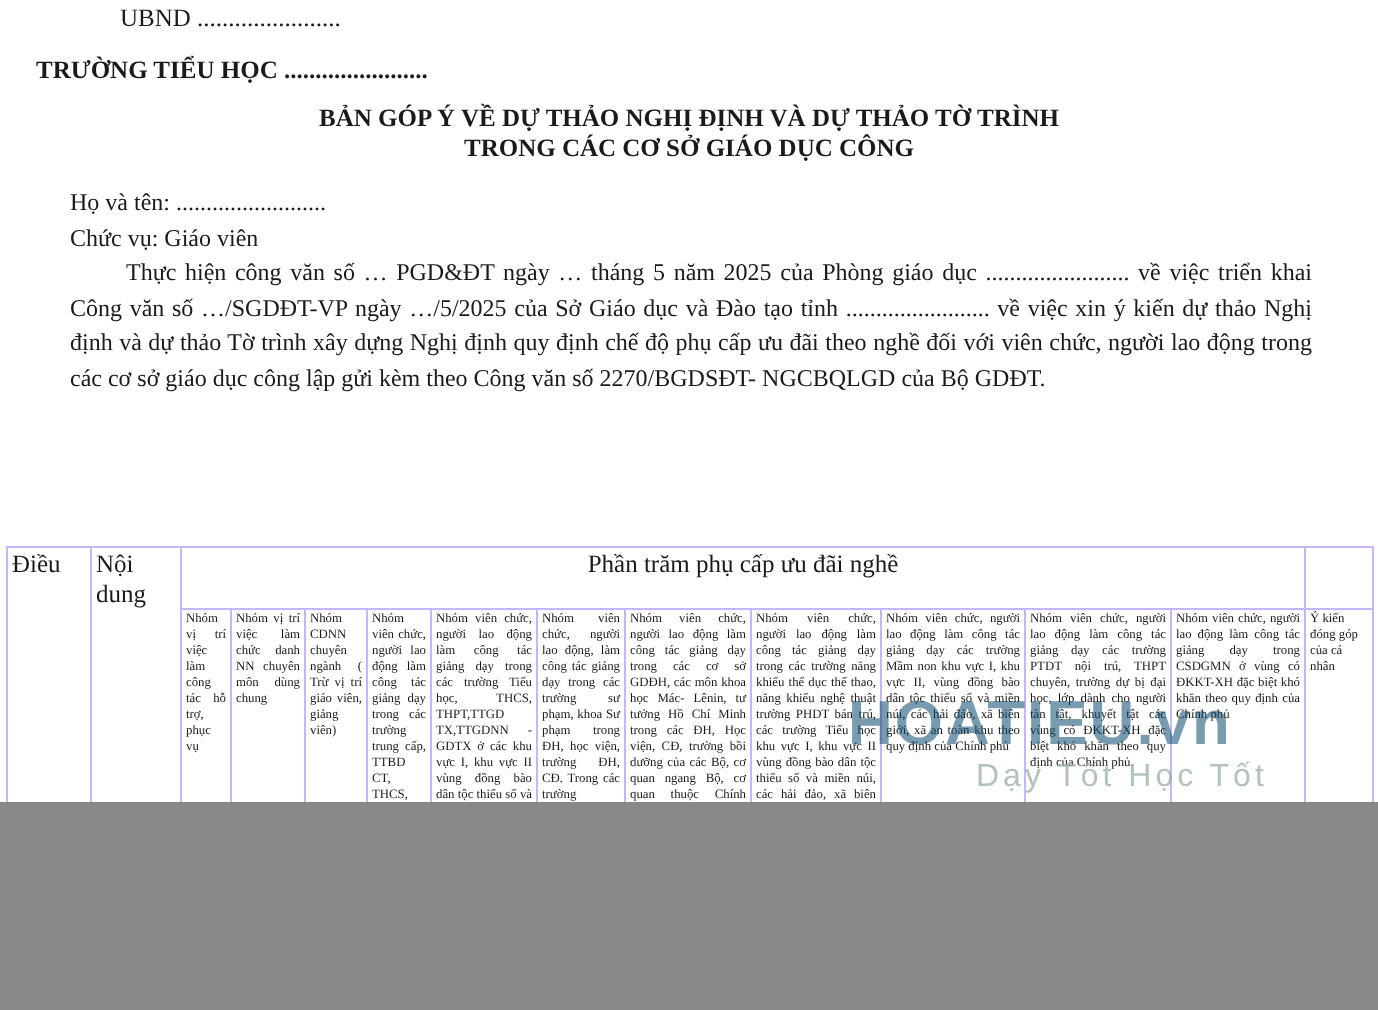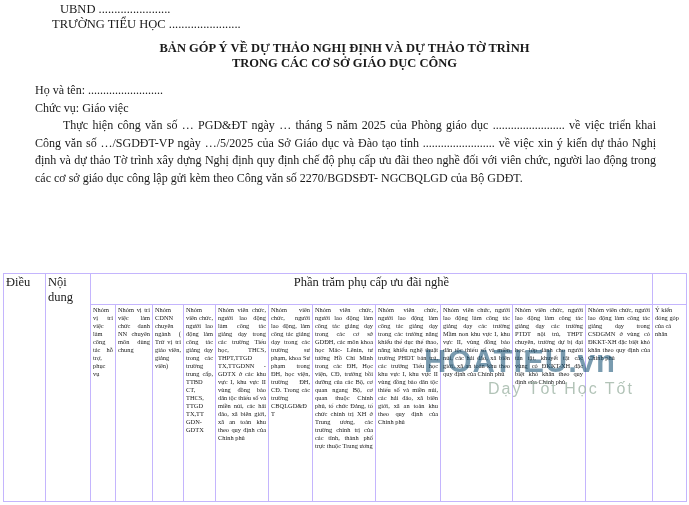--- a/index.html
+++ b/index.html
@@ -1,28 +1,28 @@
 <!DOCTYPE html>
 <html><head>
 <meta charset="utf-8">
 <style>
   html, body { margin: 0; padding: 0; background: #888; }
   .page {
     position: relative;
     width: 689px;
-    height: 505px;
+    height: 401px;
     margin: 0 auto;
     background: #ffffff;
     color: #1a1a1a;
     font-family: "Liberation Serif", "DejaVu Serif", serif;
     overflow: hidden;
   }
   .letterhead { padding-top: 2px; font-size: 12.5px; line-height: 15px; }
   .letterhead .ubnd { padding-left: 60px; }
-  .letterhead .school { padding-left: 52px; font-weight: normal; }
+  .letterhead .school { padding-left: 18px; font-weight: bold; margin-top: 11px; }
 
   .title-block {
     margin-top: 9px;
     text-align: center;
     font-weight: bold;
     font-size: 12.5px;
     line-height: 14.5px;
   }
 
   .body-text {
@@ -95,21 +95,21 @@
     <div class="school">TRƯỜNG TIỂU HỌC .......................</div>
   </div>
 
   <div class="title-block">
     <div>BẢN GÓP Ý VỀ DỰ THẢO NGHỊ ĐỊNH VÀ DỰ THẢO TỜ TRÌNH</div>
     <div>TRONG CÁC CƠ SỞ GIÁO DỤC CÔNG</div>
   </div>
 
   <div class="body-text">
     <div class="info-line">Họ và tên: .........................</div>
-    <div class="info-line">Chức vụ: Giáo việc</div>
+    <div class="info-line">Chức vụ: Giáo viên</div>
     <p class="para">Thực hiện công văn số … PGD&amp;ĐT ngày … tháng 5 năm 2025 của Phòng giáo dục ........................ về việc triển khai Công văn số …/SGDĐT-VP ngày …/5/2025 của Sở Giáo dục và Đào tạo tỉnh ........................ về việc xin ý kiến dự thảo Nghị định và dự thảo Tờ trình xây dựng Nghị định quy định chế độ phụ cấp ưu đãi theo nghề đối với viên chức, người lao động trong các cơ sở giáo dục công lập gửi kèm theo Công văn số 2270/BGDSĐT- NGCBQLGD của Bộ GDĐT.</p>
   </div>
 
   <table class="doc-table">
     <colgroup>
       <col style="width:42px">
         <col style="width:45px">
         <col style="width:25px">
         <col style="width:37px">
       <col style="width:31px">

